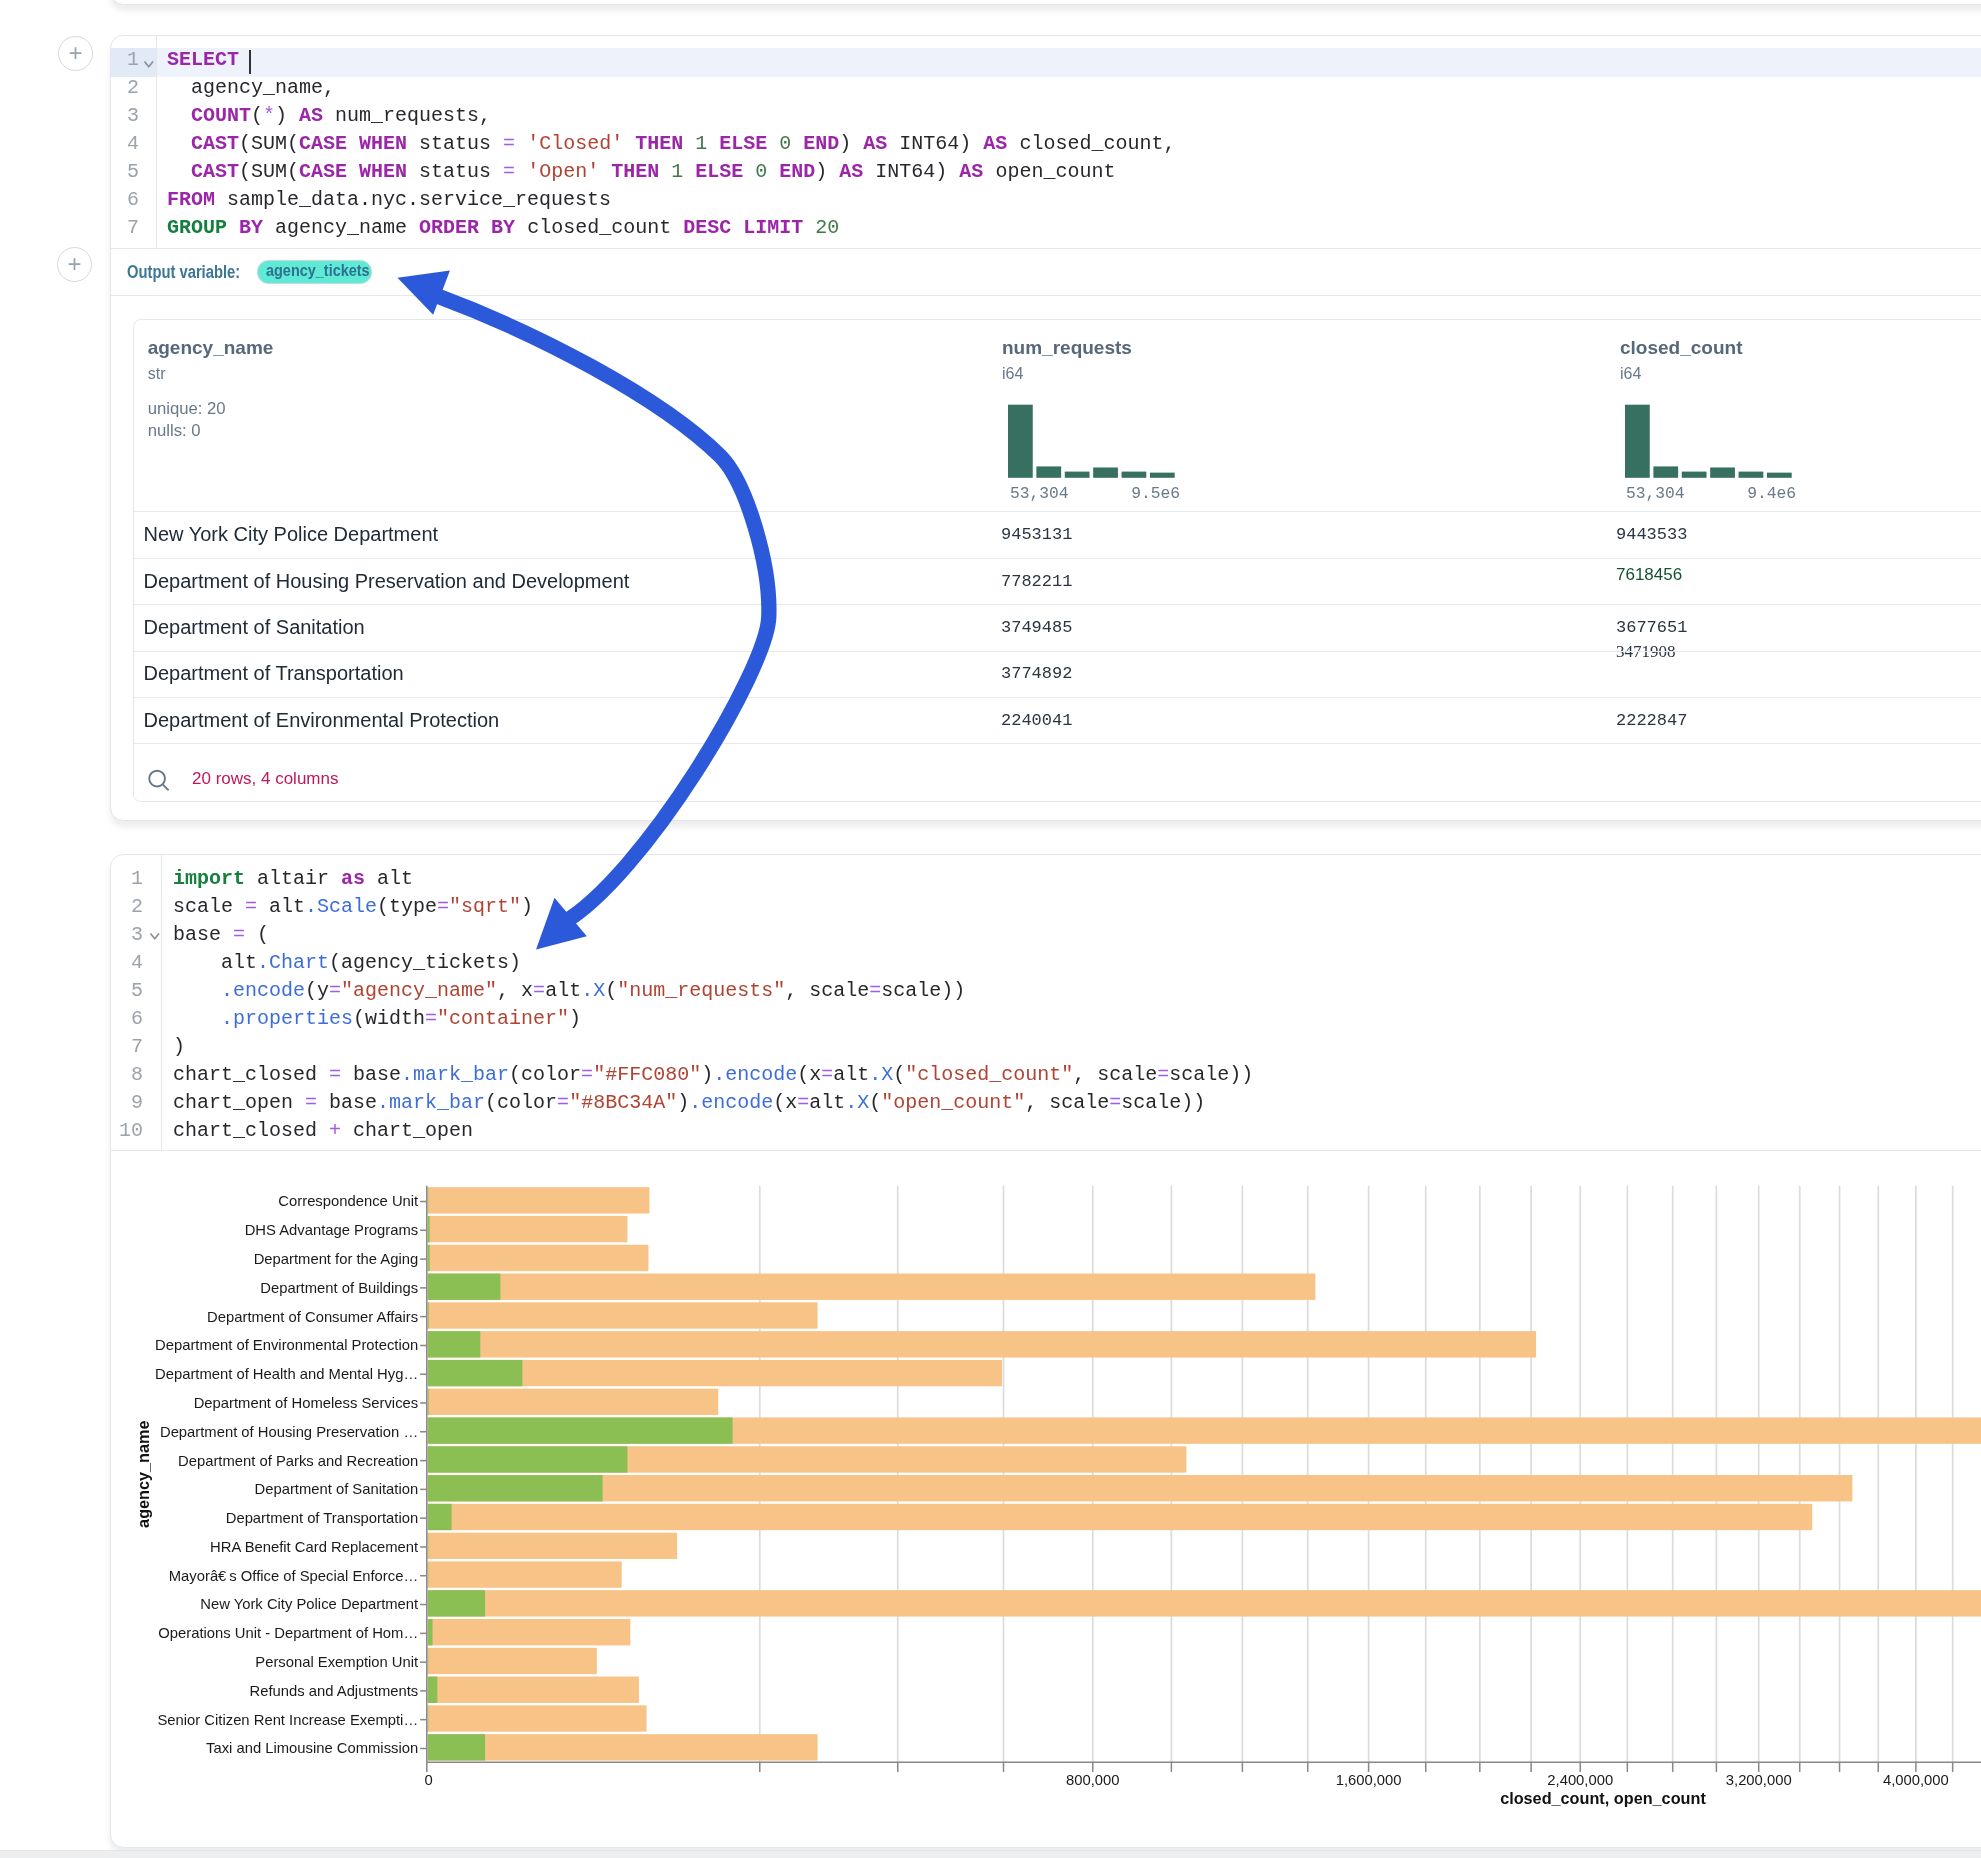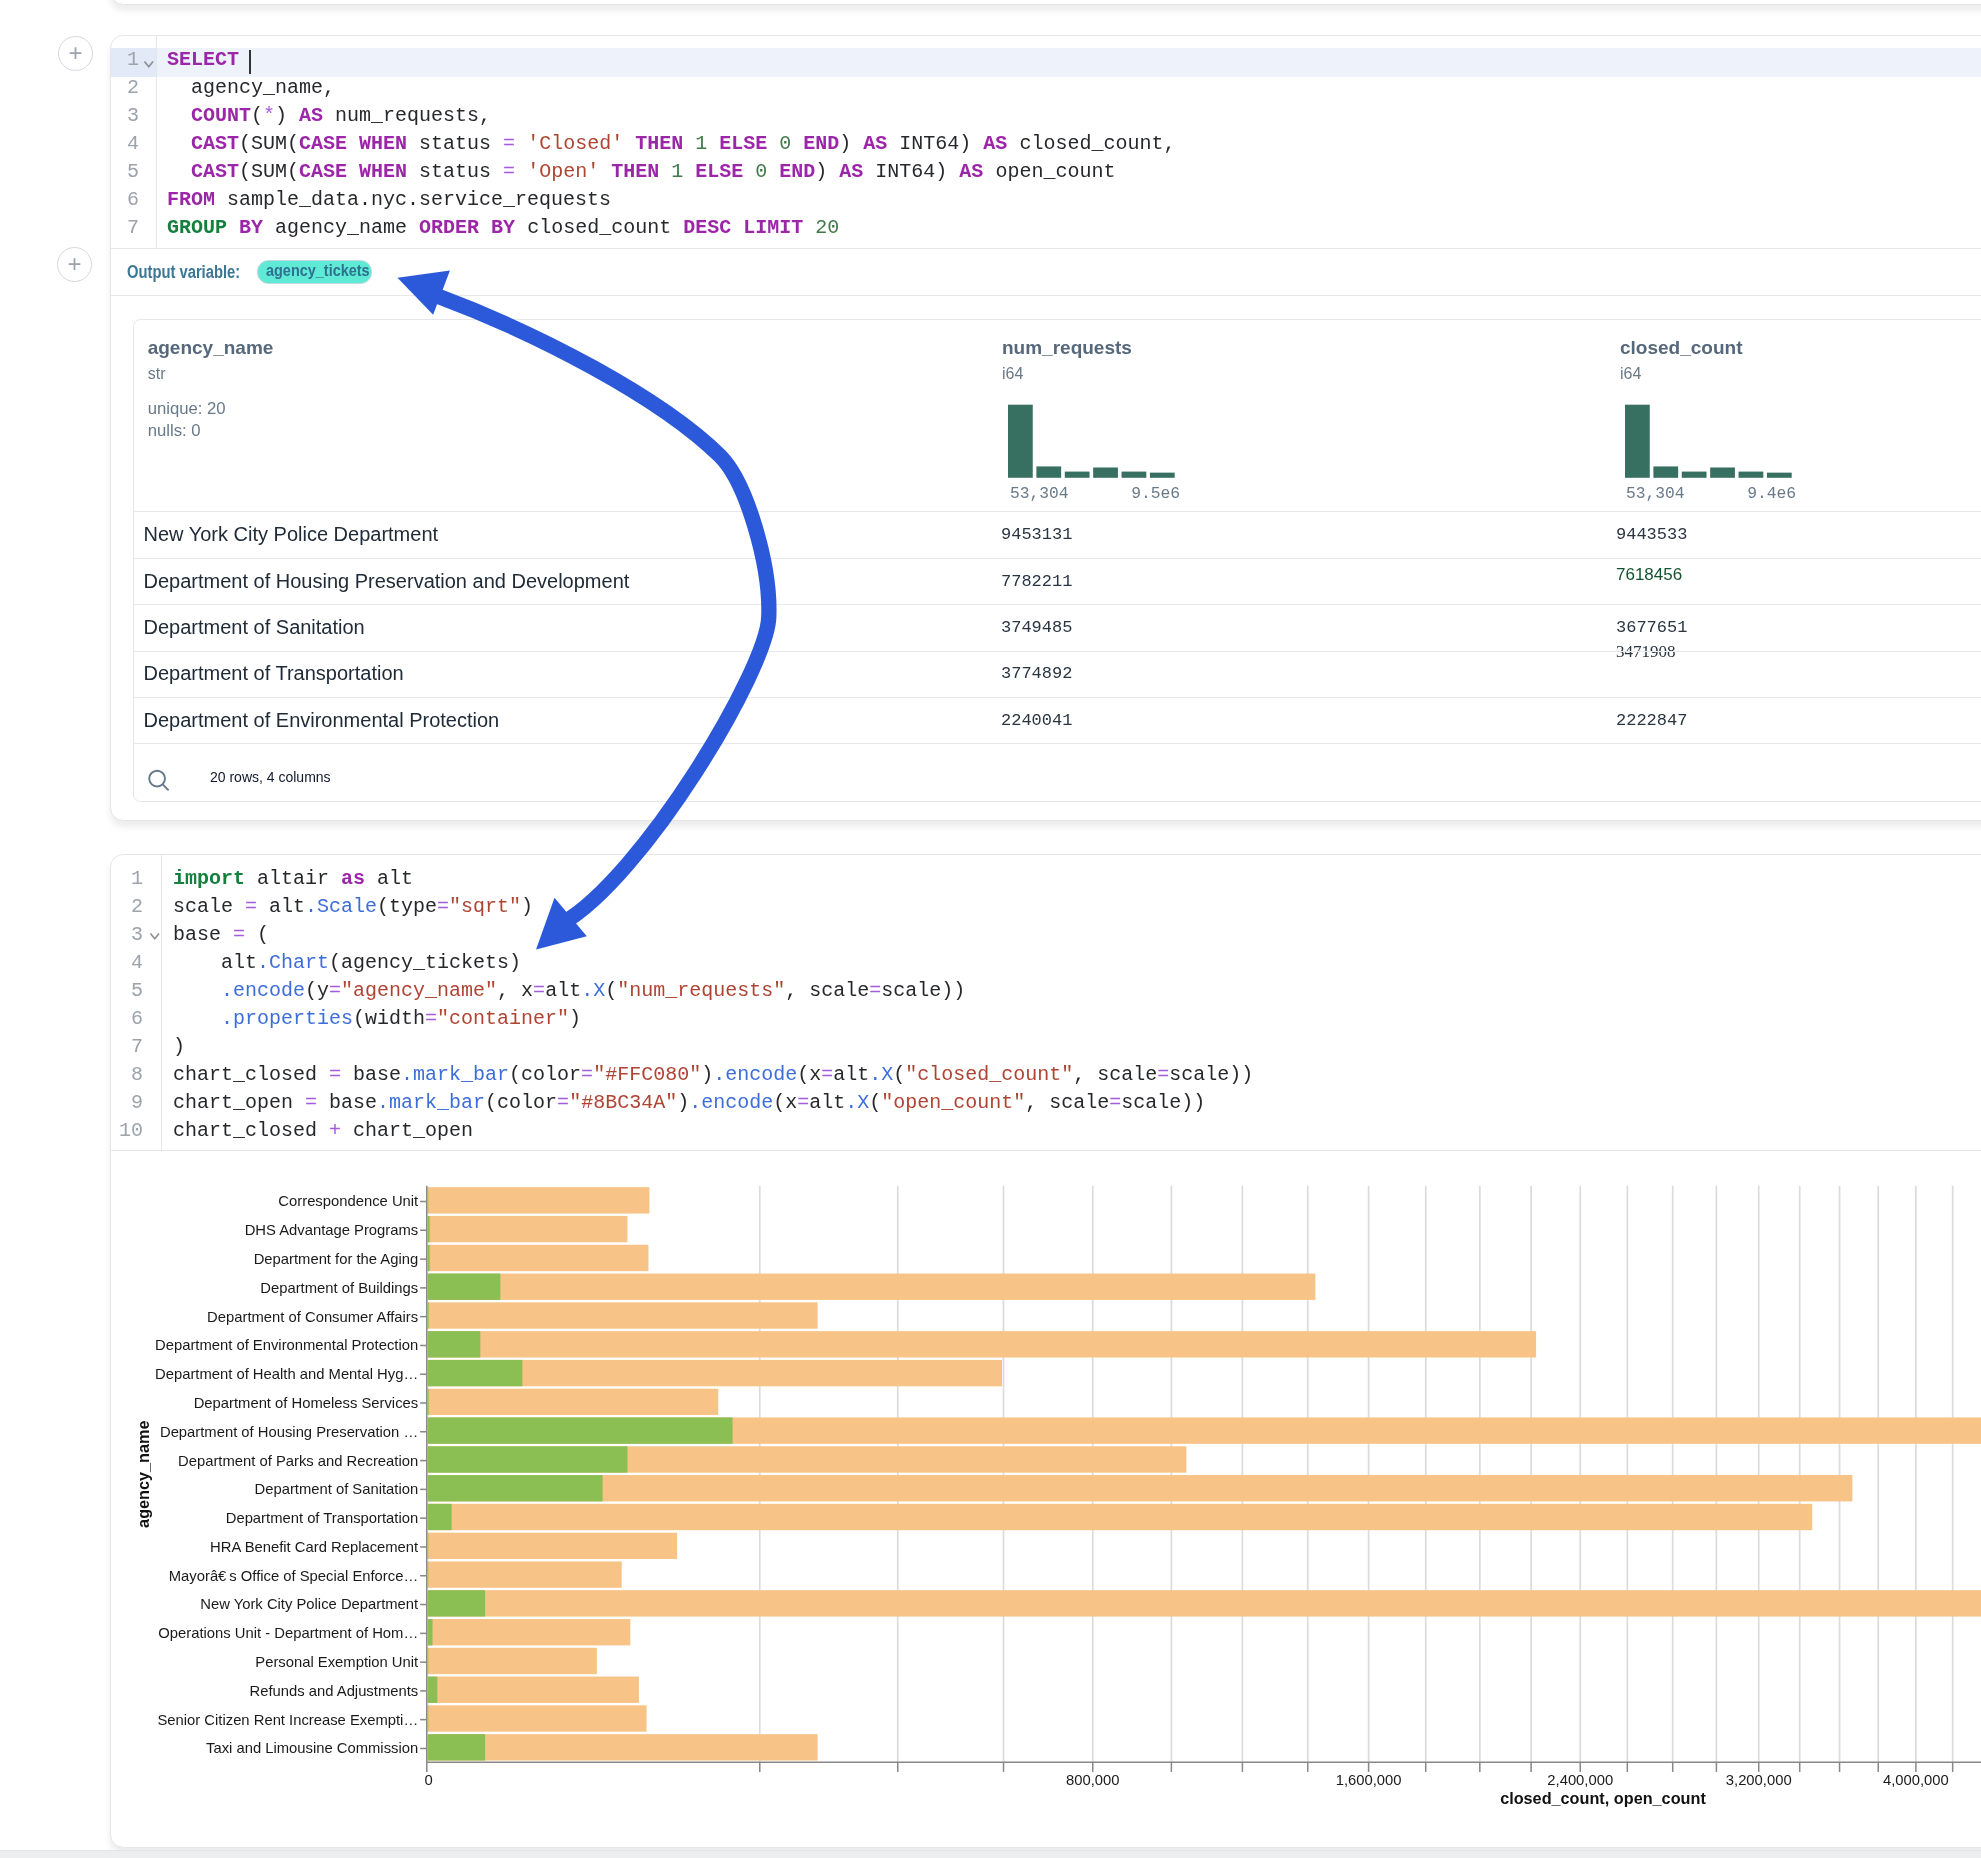--- a/index.html
+++ b/index.html
@@ -94,21 +94,21 @@
     <div style="position:absolute;left:0;top:191px;width:100%;height:1px;background:#E7EAEC"></div>
     <div style="position:absolute;left:0;top:238px;width:100%;height:1px;background:#E7EAEC"></div>
     <div style="position:absolute;left:0;top:284px;width:100%;height:1px;background:#E7EAEC"></div>
     <div style="position:absolute;left:0;top:331px;width:100%;height:1px;background:#E7EAEC"></div>
     <div style="position:absolute;left:0;top:377px;width:100%;height:1px;background:#E7EAEC"></div>
     <div style="position:absolute;left:0;top:423px;width:100%;height:1px;background:#E7EAEC"></div>
     <svg style="position:absolute;left:13.4px;top:449px" width="25" height="25" xmlns="http://www.w3.org/2000/svg" viewBox="0 0 26 26">
           <circle cx="10.5" cy="10" r="8.2" fill="none" stroke="#66788C" stroke-width="2"></circle>
           <line x1="16.3" y1="16" x2="22.5" y2="22.3" stroke="#66788C" stroke-width="2"></line>
         </svg>
-    <div style="position:absolute;left:76px;top:449px;font-size:14px;color:#0f172a">20 rows, 4 columns</div>
+    <div style="position:absolute;left:58px;top:449px;font-size:17px;color:#be185d">20 rows, 4 columns</div>
   </div>
 </div>
 
 <div class="panel" id="cell2" style="top:854px;height:994px;border-radius:13.4px 0 0 13.4px;overflow:hidden">
   <div style="position:absolute;left:0;top:0;width:100%;height:296px;border-bottom:1px solid #E5E7E9">
     <div style="position:absolute;left:50px;top:0;width:1px;height:295px;background:#E5E7E9"></div>
     <pre style="position:absolute;left:0;top:9.8px;width:32px;text-align:right;color:#9CA3AB;line-height:28px">1
 2
 3
 4

